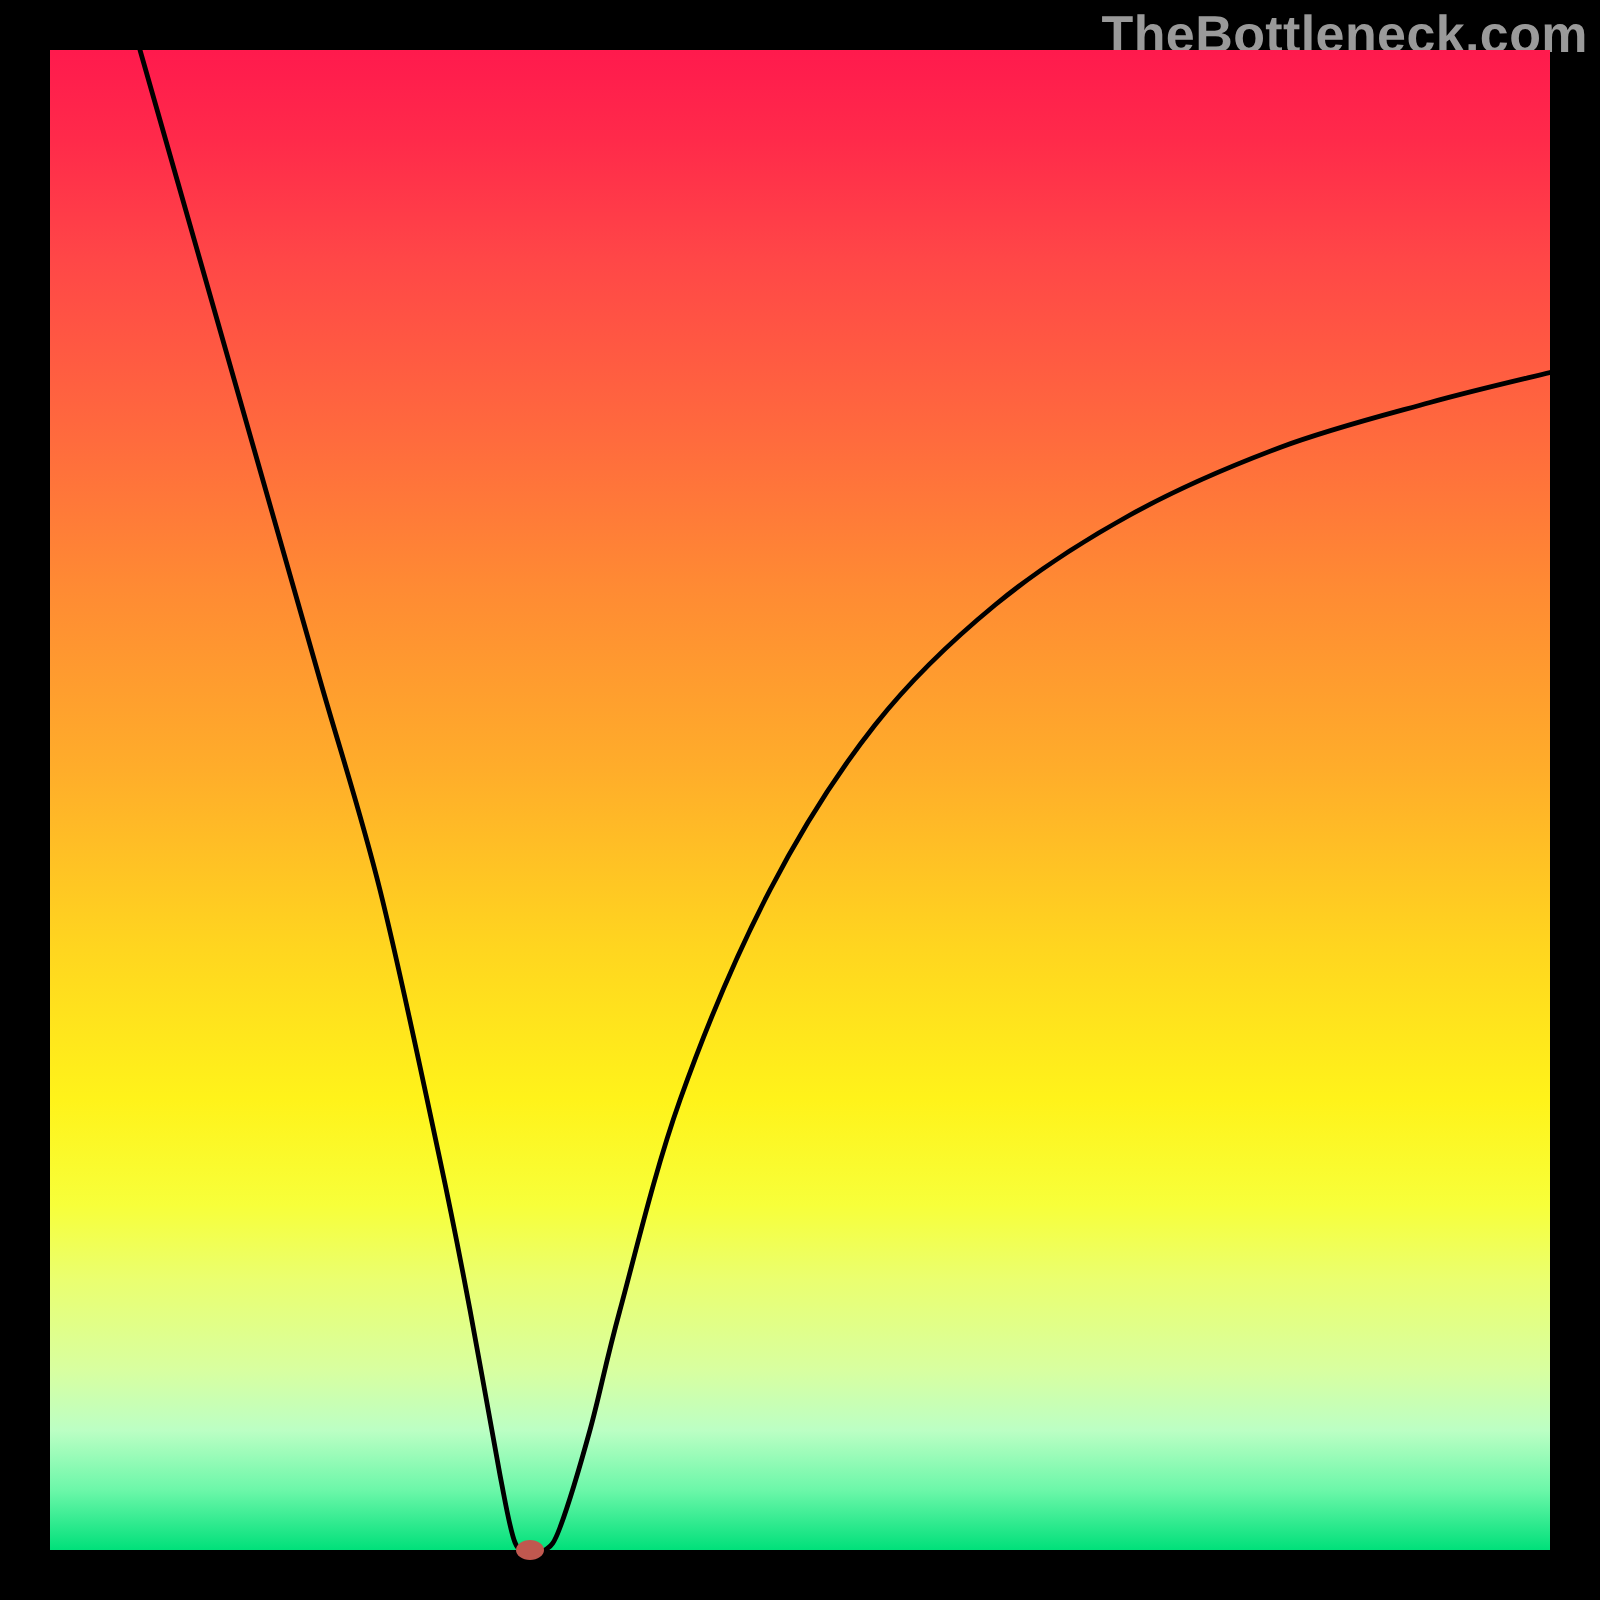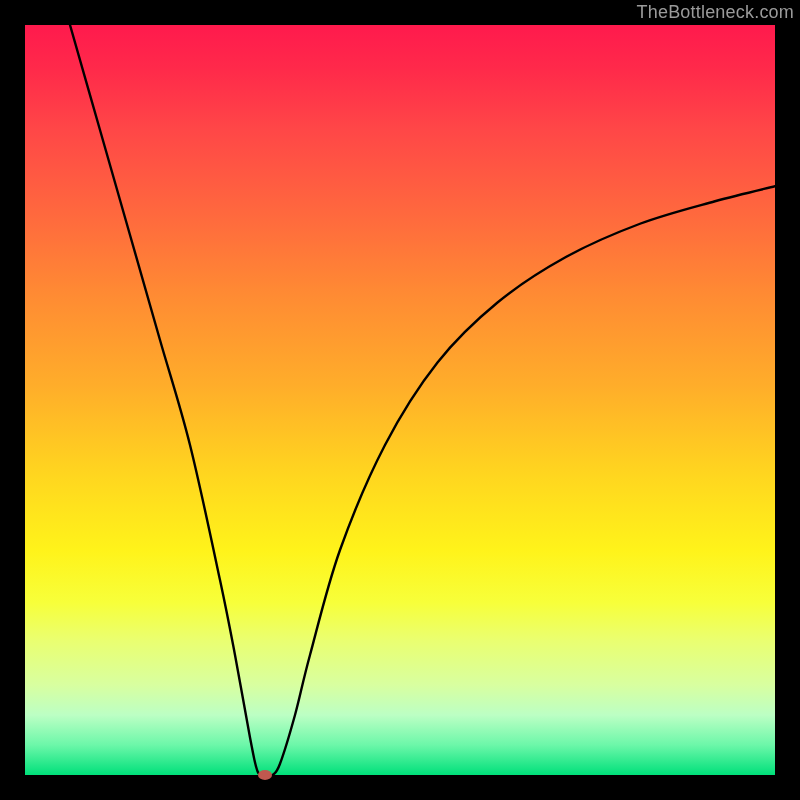--- a/index.html
+++ b/index.html
@@ -47,22 +47,22 @@
     border-radius: 50%;
     background: #c0584f;
     transform: translate(-50%, -50%);
   }
   .watermark {
     position: absolute;
     top: 2px;
     right: 6px;
     color: #9a9a9a;
     font-family: Arial, Helvetica, sans-serif;
-    font-size: 18px;
-    font-weight: 400;
+    font-size: 26px;
+    font-weight: 700;
     letter-spacing: 0.2px;
     user-select: none;
   }
 </style>
 </head>
 <body>
 
 <div class="stage">
   <div class="watermark">TheBottleneck.com</div>
   <div class="plot-area">

